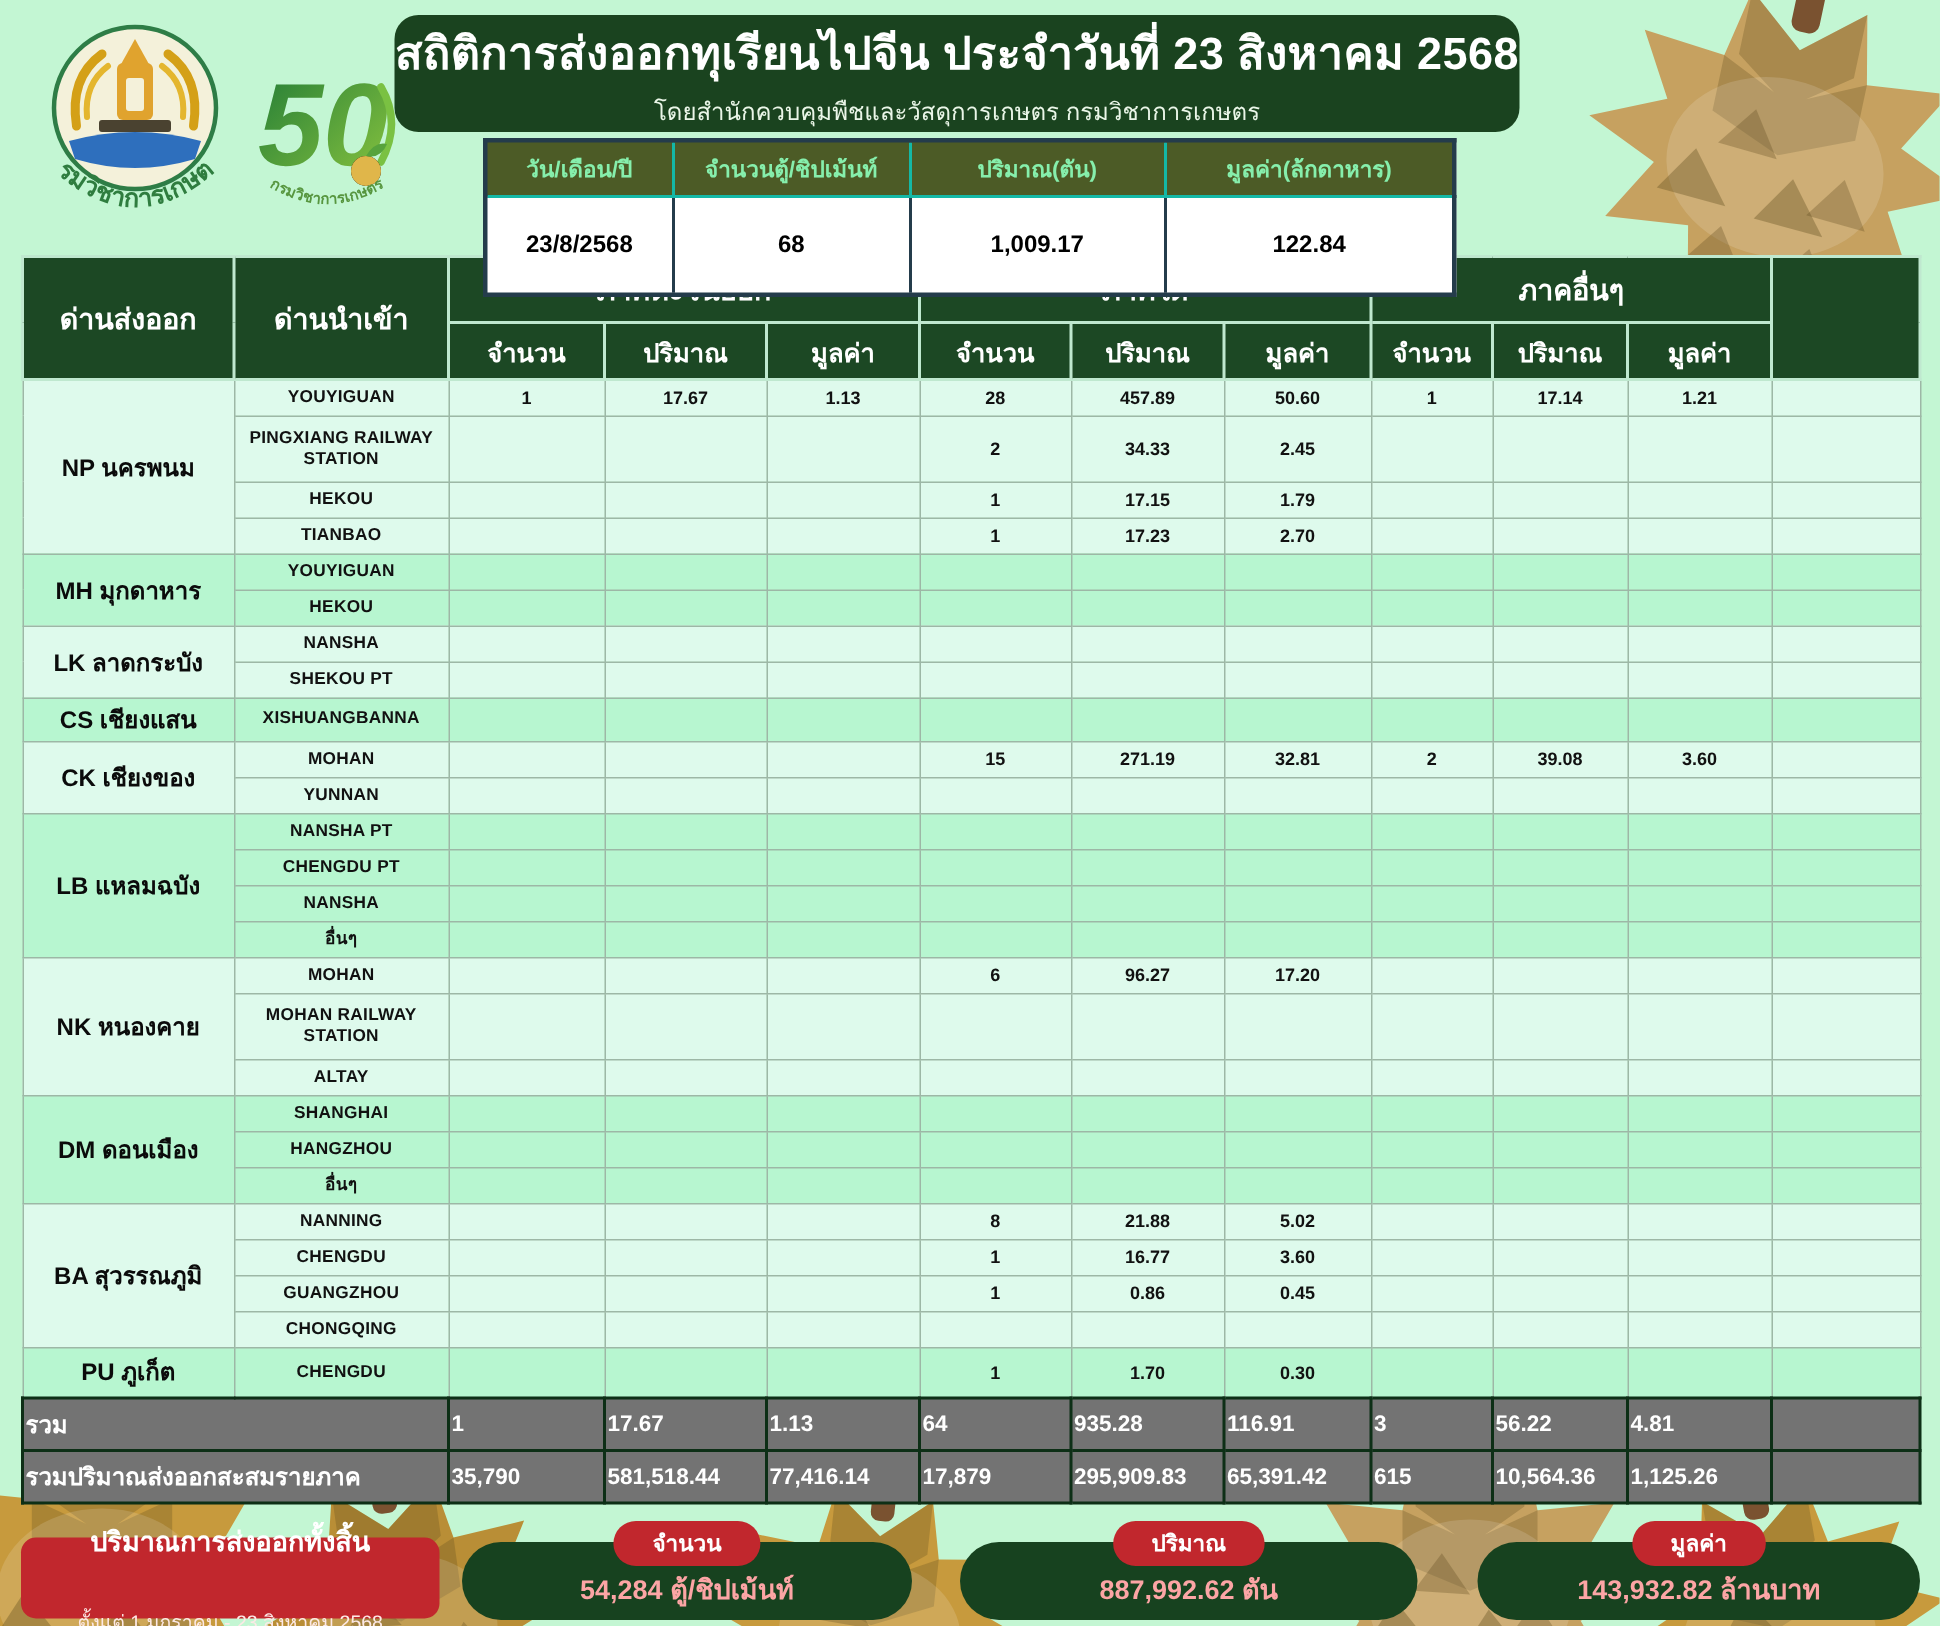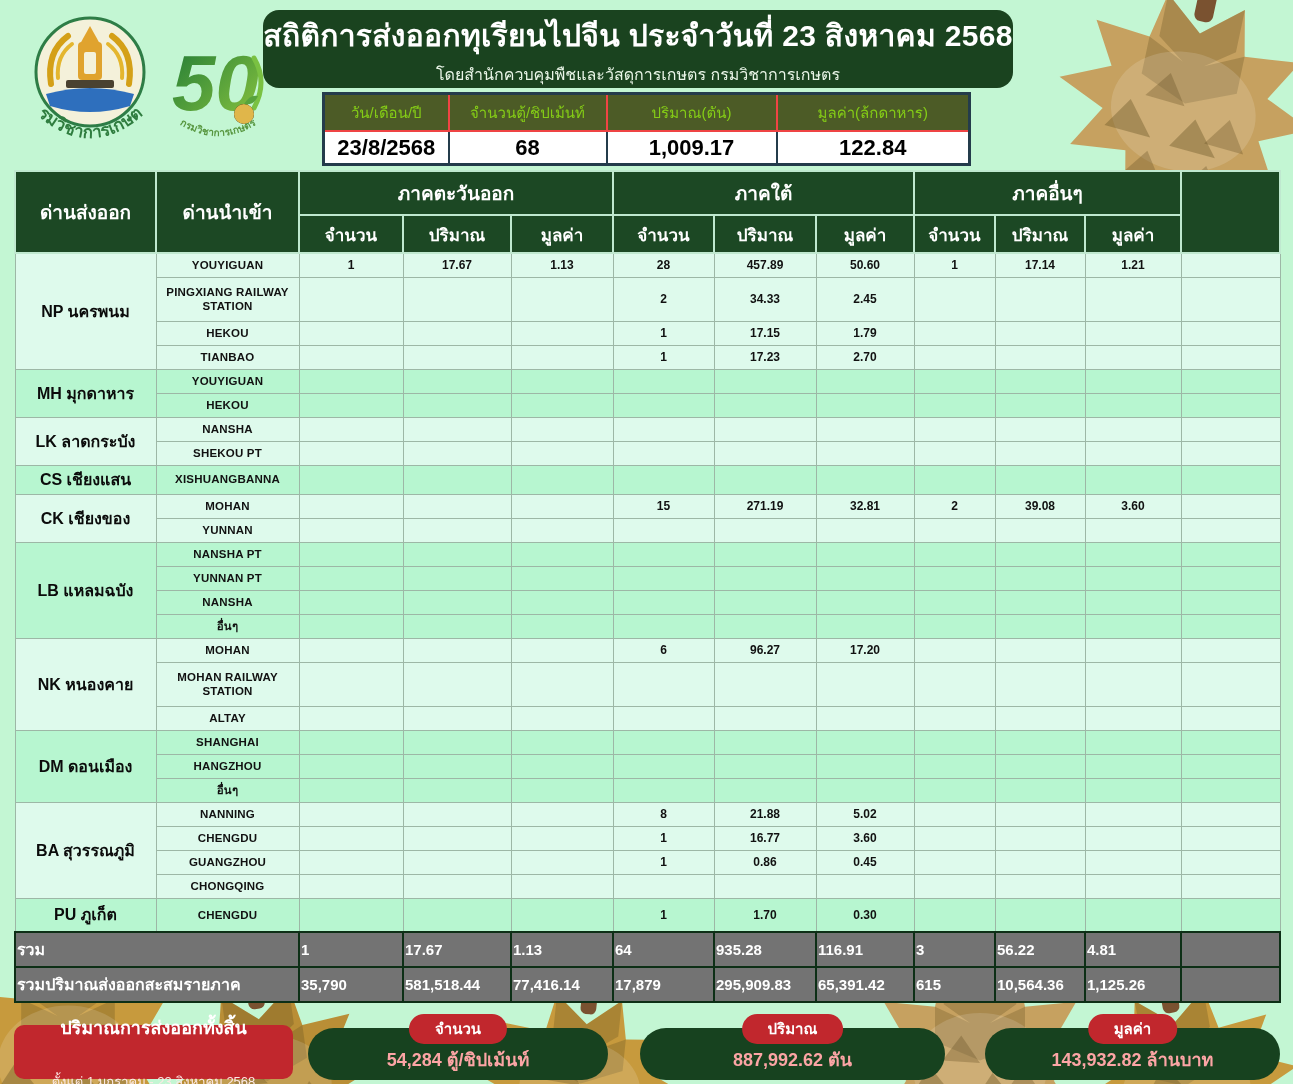--- a/index.html
+++ b/index.html
@@ -19,26 +19,26 @@
     display:flex;flex-direction:column;justify-content:center;gap:3px;
   }
   .title-box .t1{color:#fff;font-size:30px;font-weight:800;letter-spacing:.3px;}
   .title-box .t2{color:#eaf6e8;font-size:16px;font-weight:500;}
   
   table.daily{
     position:absolute;left:322px;top:92px;z-index:3;border-collapse:collapse;
     table-layout:fixed;background:#fff;border:3px solid #243c4b;
   }
   table.daily th{
-    background:#4c5b26;color:#84cc16;font-size:15px;font-weight:400;
-    height:35px;border:2px solid #ef4444;padding:0 4px;
+    background:#4c5b26;color:#86efac;font-size:15px;font-weight:700;
+    height:35px;border:2px solid #14b8a6;padding:0 4px;
   }
   table.daily td{
-    background:#fff;color:#000;font-size:22px;font-weight:700;text-align:center;
-    height:31px;border:2px solid #243c4b;padding:0 4px;
+    background:#fff;color:#000;font-size:16px;font-weight:700;text-align:center;
+    height:31px;border:2px solid #243c4b;padding:16px 4px;
   }
   
   table.main{
     position:absolute;left:14px;top:170px;z-index:2;border-collapse:collapse;
     table-layout:fixed;width:1265px;border:1px solid #8fae9c;
   }
   table.main thead th{
     background:#1c4824;color:#fff;border:2px solid #bfe8cf;padding:0 2px;
   }
   table.main .hrow1 th{font-size:19px;font-weight:700;height:42px;}
@@ -390,21 +390,21 @@
         <td class="n"></td>
         <td class="n"></td>
         <td class="n"></td>
         <td class="n"></td>
         <td class="n"></td>
         <td class="n"></td>
         <td class="n"></td>
         <td class="n"></td>
       </tr>
     <tr class="dk">
-        <td class="i">YUNNAN PT</td>
+        <td class="i">CHENGDU PT</td>
         <td class="n"></td>
         <td class="n"></td>
         <td class="n"></td>
         <td class="n"></td>
         <td class="n"></td>
         <td class="n"></td>
         <td class="n"></td>
         <td class="n"></td>
         <td class="n"></td>
         <td class="n"></td>

